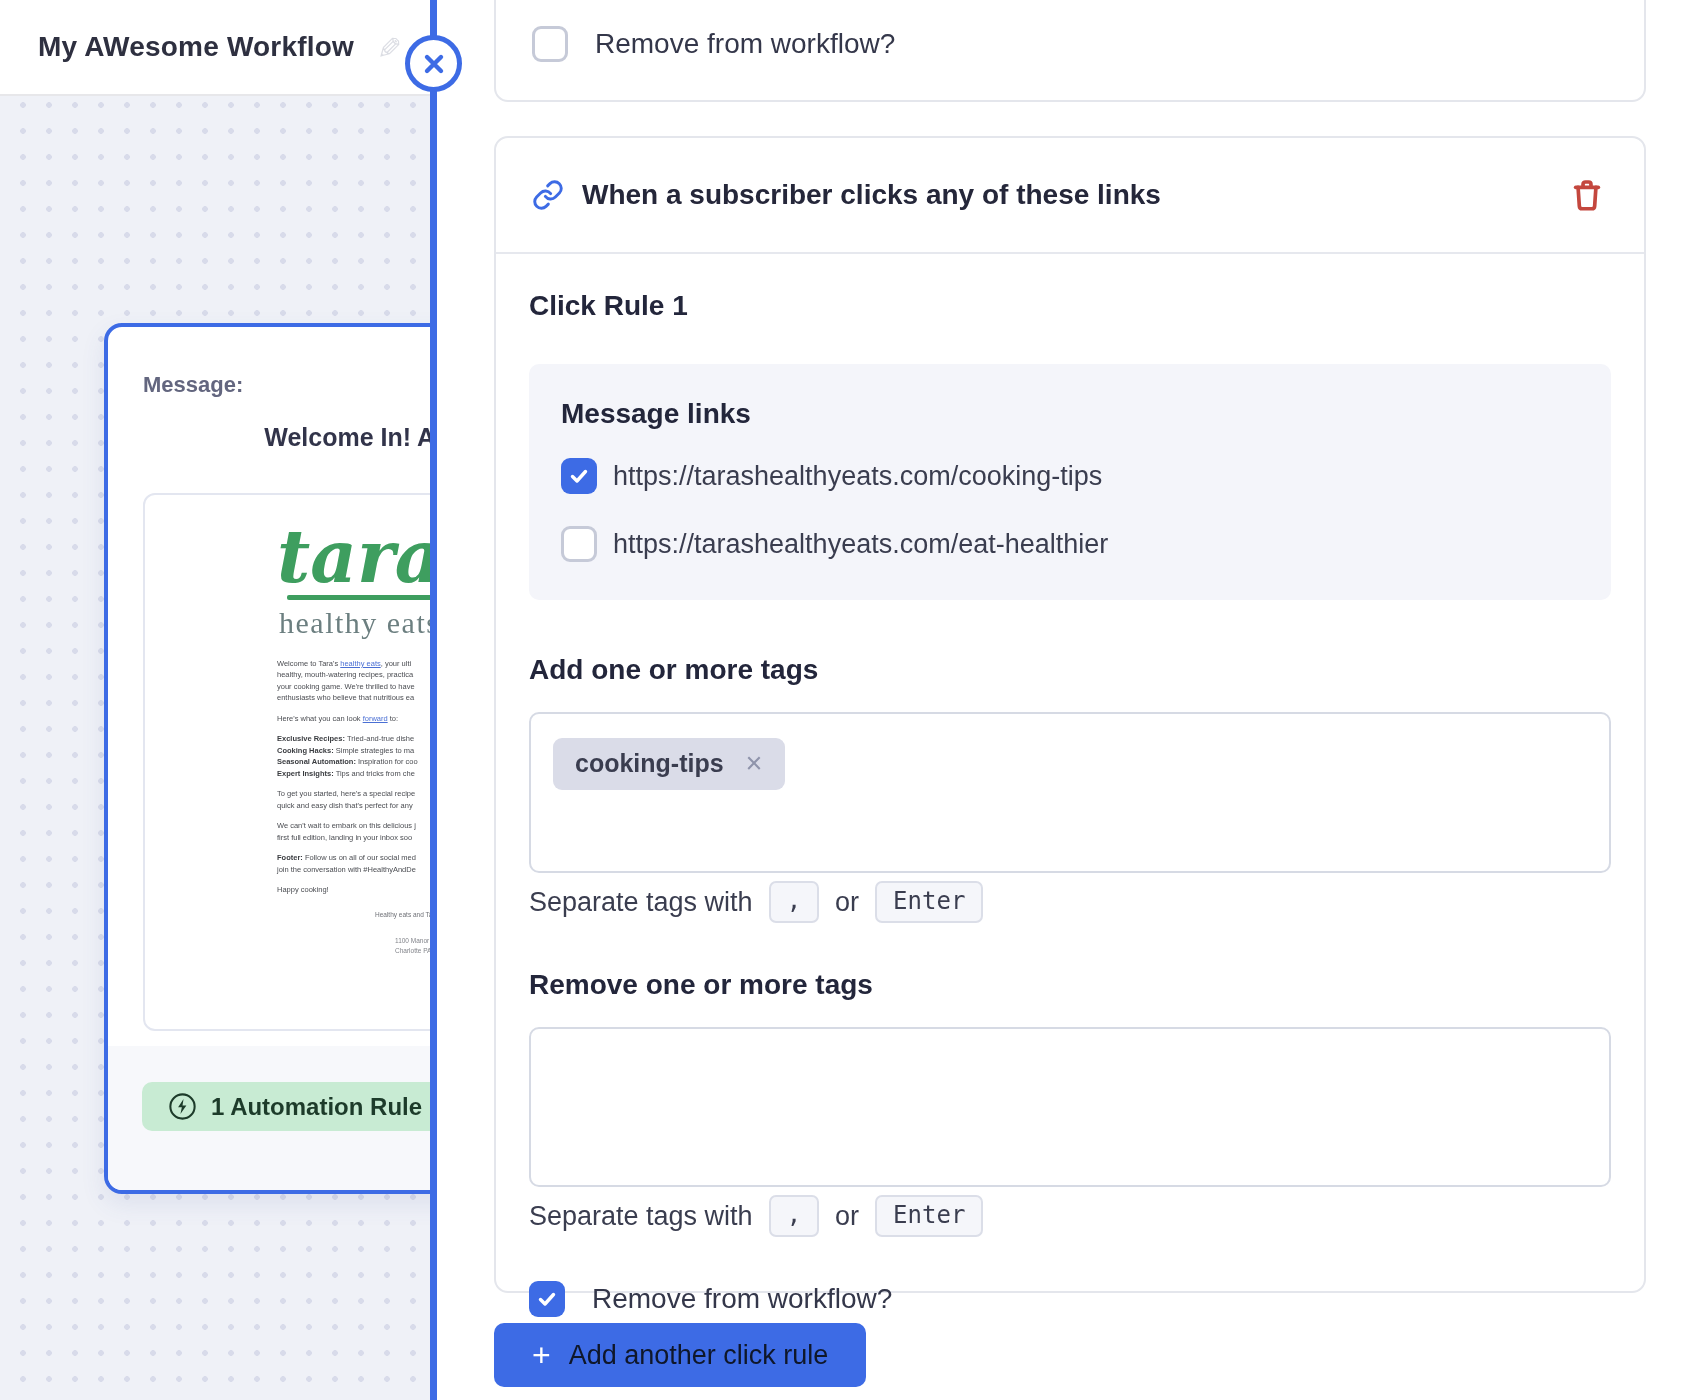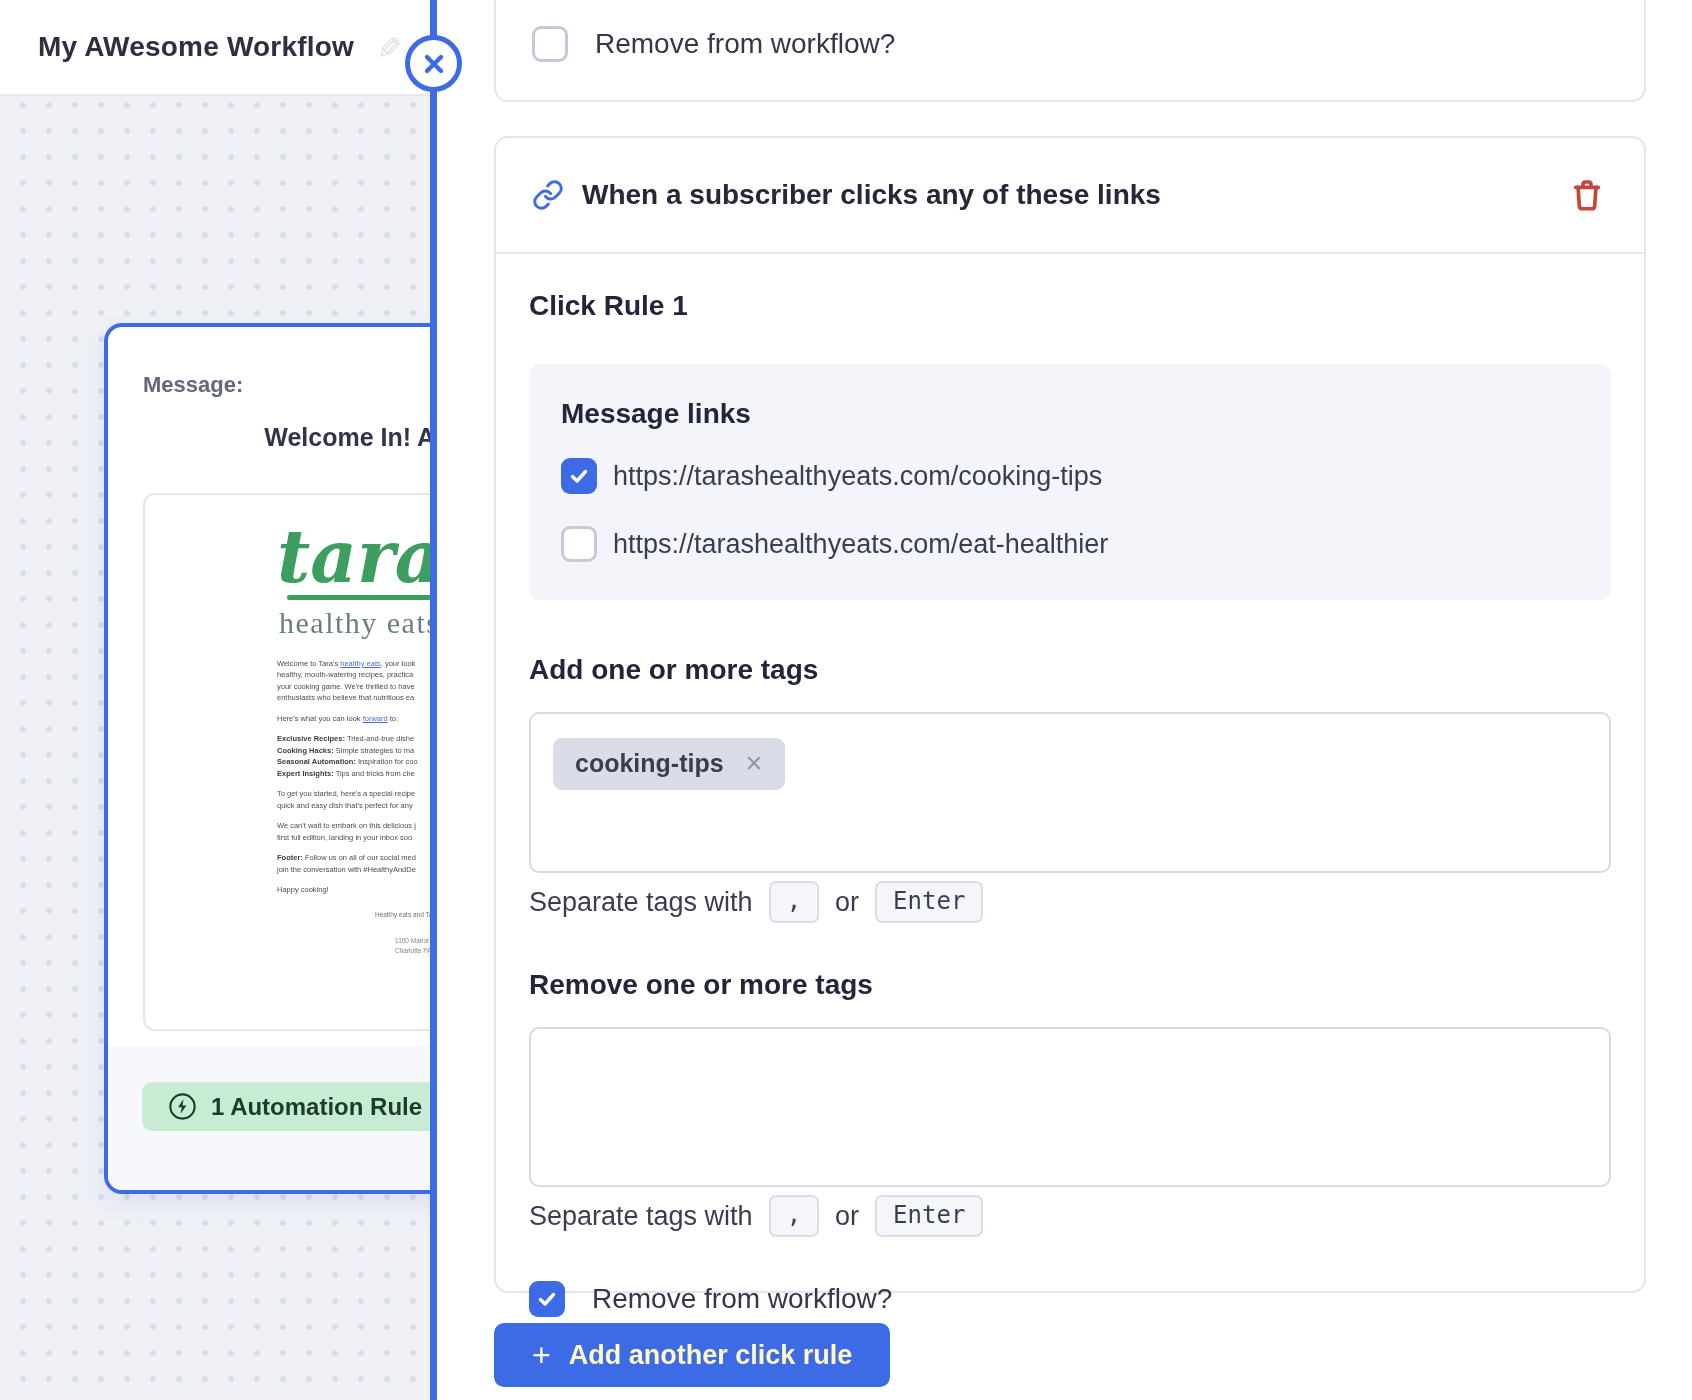--- a/index.html
+++ b/index.html
@@ -102,21 +102,21 @@
   .tags-textarea { height:160px; border:2px solid #D6DAE4; border-radius:10px;
     cursor:text; }
 
   .remove-row { display:flex; align-items:center; gap:27px; margin-top:44px; cursor:pointer; }
   .cb-label { font-size:28px; color:#34374A; }
 
   .add-rule-btn { position:absolute; left:57px; top:1317px; height:64px;
     display:inline-flex; align-items:center; gap:18px; padding:0 38px;
     background:#3D6BE5; border:none; border-radius:10px; cursor:pointer; }
   .btn-plus { color:#fff; font-size:32px; font-weight:400; line-height:1; }
-  .btn-label { color:#fef9c3; font-size:27px; font-weight:700; }
+  .btn-label { color:#0f172a; font-size:27px; font-weight:400; }
 </style>
 </head>
 <body>
 
 <div class="left-panel">
 
   <div class="left-header">
     <span class="wf-title">My AWesome Workflow</span>
     <span class="pencil">✎</span>
   </div>
@@ -124,21 +124,21 @@
   <div class="workflow-card">
     <div class="wf-subject-label">Message:</div>
     <div class="wf-subject-value">Welcome In! Are you re</div>
 
     <div class="email-preview">
       <div class="logo-script">tara's</div>
       <div class="logo-underline"></div>
       <div class="logo-sub">healthy eats</div>
 
       <div class="mail-text">
-        <p><span>Welcome to Tara's </span><span class="mlink">healthy eats</span><span>, your look</span><br>
+        <p><span>Welcome to Tara's </span><span class="mlink">healthy eats</span><span>, your ulti</span><br>
           <span>healthy, mouth-watering recipes, practica</span><br>
           <span>your cooking game. We're thrilled to have</span><br>
           <span>enthusiasts who believe that nutritious ea</span></p>
         <p><span>Here's what you can look </span><span class="mlink">forward</span><span> to:</span></p>
         <p class="mail-feats">
           <b>Exclusive Recipes:</b><span> Tried-and-true dishe</span><br>
           <b>Cooking Hacks:</b><span> Simple strategies to ma</span><br>
           <b>Seasonal Automation:</b><span> Inspiration for coo</span><br>
           <b>Expert Insights:</b><span> Tips and tricks from che</span></p>
         <p><span>To get you started, here's a special recipe</span><br><span>quick and easy dish that's perfect for any</span></p>

